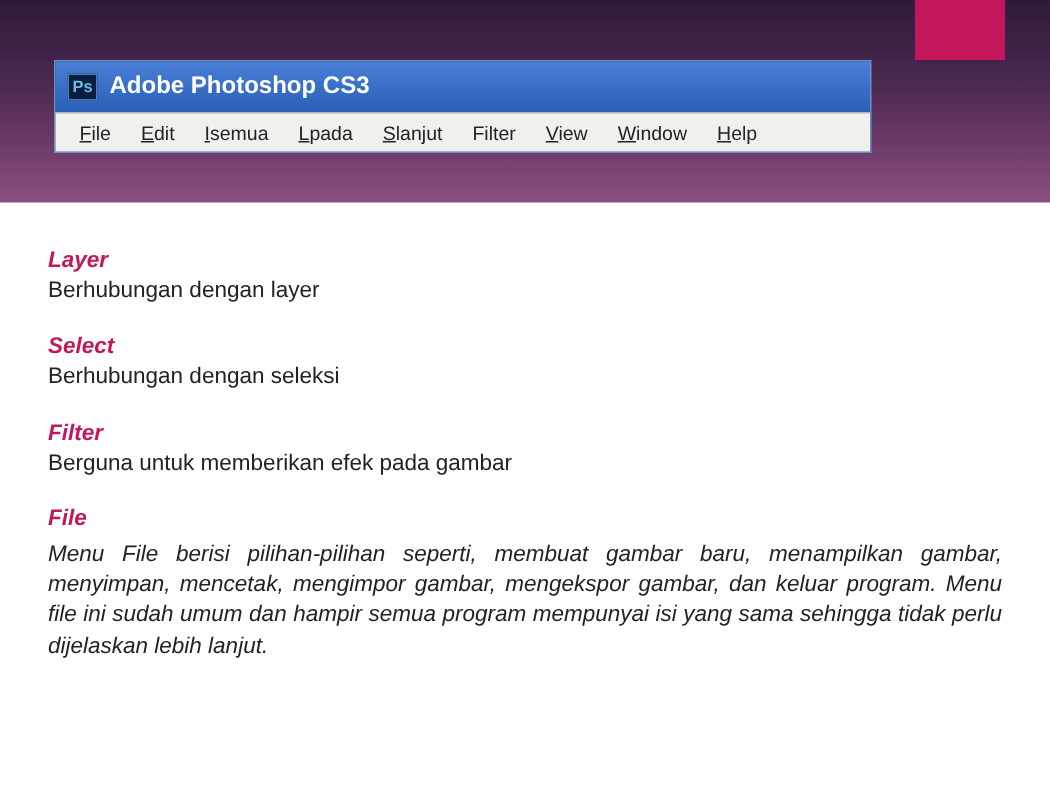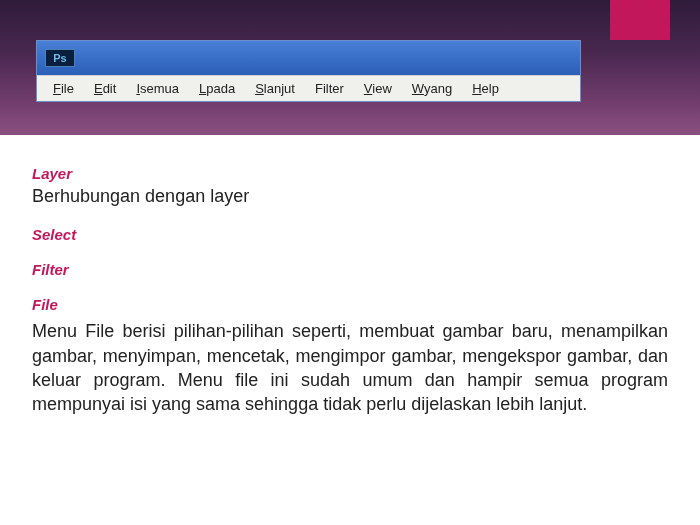--- a/index.html
+++ b/index.html
@@ -34,21 +34,21 @@
   }
   .titlebar {
     height: 34px;
     background: linear-gradient(to bottom, #4a7fd8 0%, #3a6fc8 50%, #2a5eb7 100%);
     display: flex;
     align-items: center;
     padding: 0 8px;
     gap: 8px;
   }
   .app-icon {
-    width: 30px;
+    width: 20px;
     height: 18px;
     background: #0a1f3d;
     color: #6fb8e8;
     font-size: 11px;
     font-weight: bold;
     display: flex;
     align-items: center;
     justify-content: center;
     border: 1px solid #4a7fb8;
   }
@@ -80,65 +80,69 @@
   .section { margin-bottom: 18px; }
   .section-title {
     color: #c2185b;
     font-weight: bold;
     font-style: italic;
     font-size: 15px;
     margin-bottom: 2px;
   }
   .section-desc {
     color: #222;
-    font-size: 18px;
+    font-size: 15px;
     line-height: 1.35;
   }
   .section-file .section-desc {
     text-align: justify;
     margin-top: 6px;
+    font-style: italic;
   }
 </style>
 </head>
 <body>
 
 <div class="top-banner">
   <div class="pink-box"></div>
 
   <div class="app-window">
     <div class="titlebar">
       <div class="app-icon">Ps</div>
+      <div class="app-title">Adobe Photoshop CS3</div>
     </div>
     <div class="menubar">
       <div class="menu-item"><span class="ul">F</span><span>ile</span></div>
       <div class="menu-item"><span class="ul">E</span><span>dit</span></div>
       <div class="menu-item"><span class="ul">I</span><span>semua</span></div>
       <div class="menu-item"><span class="ul">L</span><span>pada</span></div>
       <div class="menu-item"><span class="ul">S</span><span>lanjut</span></div>
       <div class="menu-item"><span>Filter</span></div>
       <div class="menu-item"><span class="ul">V</span><span>iew</span></div>
-      <div class="menu-item"><span class="ul">W</span><span>yang</span></div>
+      <div class="menu-item"><span class="ul">W</span><span>indow</span></div>
       <div class="menu-item"><span class="ul">H</span><span>elp</span></div>
     </div>
   </div>
 </div>
 
 <div class="content">
 
   <div class="section">
     <div class="section-title">Layer</div>
     <div class="section-desc">Berhubungan dengan layer</div>
   </div>
 
   <div class="section">
     <div class="section-title">Select</div>
+    <div class="section-desc">Berhubungan dengan seleksi</div>
   </div>
 
   <div class="section">
     <div class="section-title">Filter</div>
+    <div class="section-desc">Berguna untuk memberikan efek pada gambar</div>
   </div>
 
   <div class="section section-file">
     <div class="section-title">File</div>
     <div class="section-desc">Menu File berisi pilihan-pilihan seperti, membuat gambar baru, menampilkan gambar, menyimpan, mencetak, mengimpor gambar, mengekspor gambar, dan keluar program. Menu file ini sudah umum dan hampir semua program mempunyai isi yang sama sehingga tidak perlu dijelaskan lebih lanjut.</div>
   </div>
 
 </div>
 
 </body></html>

